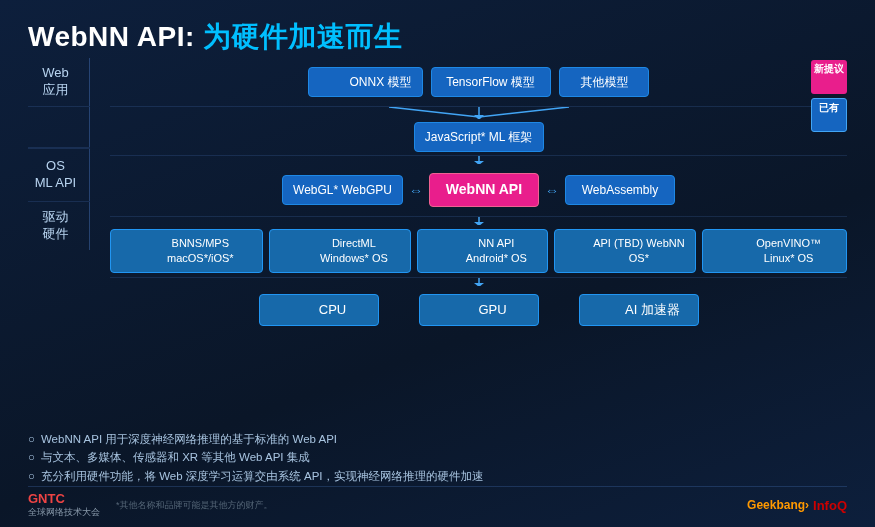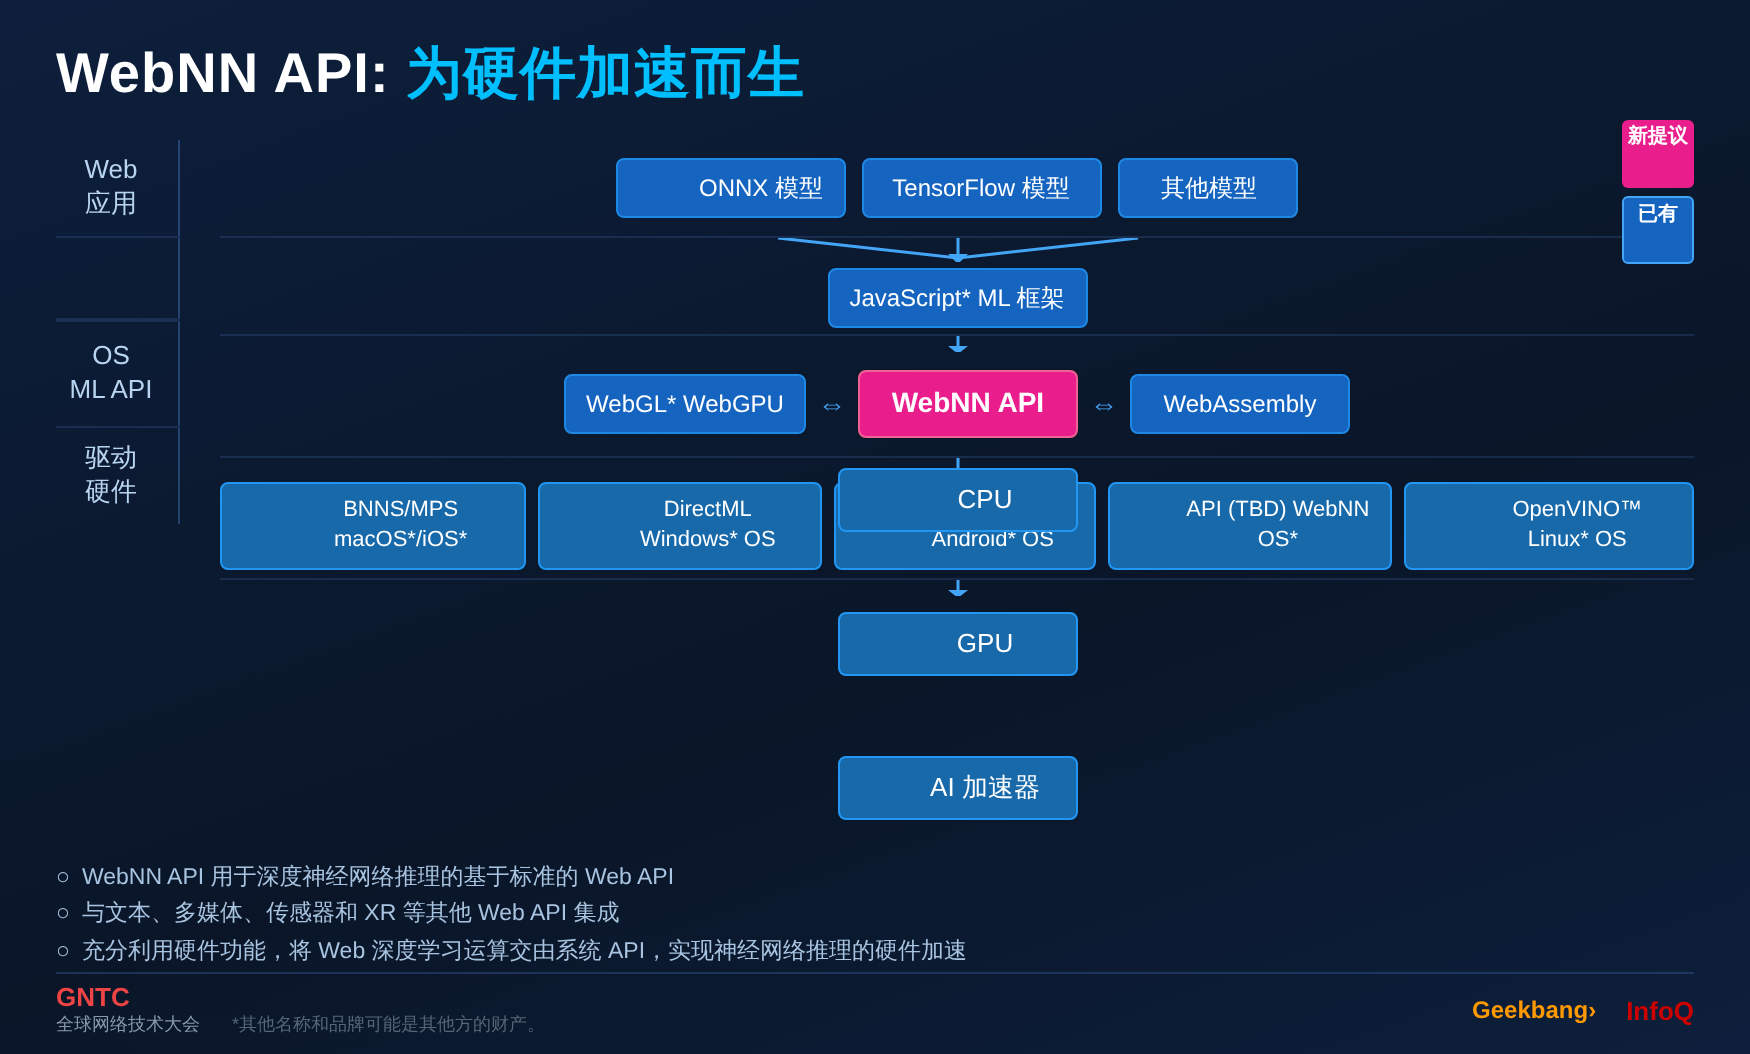--- a/index.html
+++ b/index.html
@@ -104,35 +104,35 @@
       left: 28px;
       right: 28px;
       display: flex;
       justify-content: space-between;
       align-items: center;
       border-top: 1px solid rgba(100,160,255,0.2);
       padding-top: 4px;
     }
     .footer-left {
       display: flex;
-      align-items: flex-end;
+      align-items: center;
       gap: 8px;
     }
     .footer-logo {
       font-size: 13px;
       font-weight: 700;
       color: #e44;
     }
     .footer-sub {
       font-size: 9px;
       color: #89a;
     }
     .footer-right {
       display: flex;
-      gap: 15px;
+      gap: 4px;
       align-items: center;
       font-size: 11px;
     }
     .brand-geekbang { color: #f90; font-weight: 700; font-size: 12px; }
     .brand-infoq { color: #c00; font-weight: 700; font-size: 13px; }
 
     .labels-col {
       display: flex;
       flex-direction: column;
       width: 62px;
@@ -170,21 +170,21 @@
 
   <div class="legend">
     <div class="legend-item">
       <div class="legend-box legend-pink">新提议</div>
     </div>
     <div class="legend-item">
       <div class="legend-box legend-blue">已有</div>
     </div>
   </div>
 
-  <div style="display:flex; flex-direction:row; margin-top:14px;gap:12px;">
+  <div style="display:flex; flex-direction:row; margin-top:2px;gap:12px;">
 
     <div class="labels-col">
       <div class="label-cell" style="height:48px;">Web<br>应用</div>
       <div style="height:1px; background:rgba(100,160,255,0.15);"></div>
       <div class="label-cell" style="height:40px;"></div>
       <div style="height:1px; background:rgba(100,160,255,0.15);"></div>
       <div style="height:1px; background:rgba(100,160,255,0.15);"></div>
       <div class="label-cell" style="height:52px;">OS<br>ML API</div>
       <div style="height:1px; background:rgba(100,160,255,0.15);"></div>
       <div class="label-cell" style="height:48px;">驱动<br>硬件</div>
@@ -255,21 +255,21 @@
 
       <div style="height:1px; background:rgba(100,160,255,0.15);"></div>
 
       <div style="display:flex; justify-content:center; height:8px;">
         <svg width="20" height="8">
           <line x1="10" y1="0" x2="10" y2="6" stroke="#42a5f5" stroke-width="1.5"></line>
           <polygon points="5,5 15,5 10,9" fill="#42a5f5"></polygon>
         </svg>
       </div>
 
-      <div style="height:48px; display:flex; align-items:center; justify-content:center; gap:40px;flex-direction:column;">
+      <div style="height:48px; display:flex; align-items:center; justify-content:center; gap:40px;">
         <div class="box box-mid-blue" style="min-width:120px; font-size:13px;">CPU</div>
         <div class="box box-mid-blue" style="min-width:120px; font-size:13px;">GPU</div>
         <div class="box box-mid-blue" style="min-width:120px; font-size:13px;">AI 加速器</div>
       </div>
 
     </div>
   </div>
 
   <div style="position:absolute; bottom:42px; left:28px; right:28px;">
     <div class="note-line">

